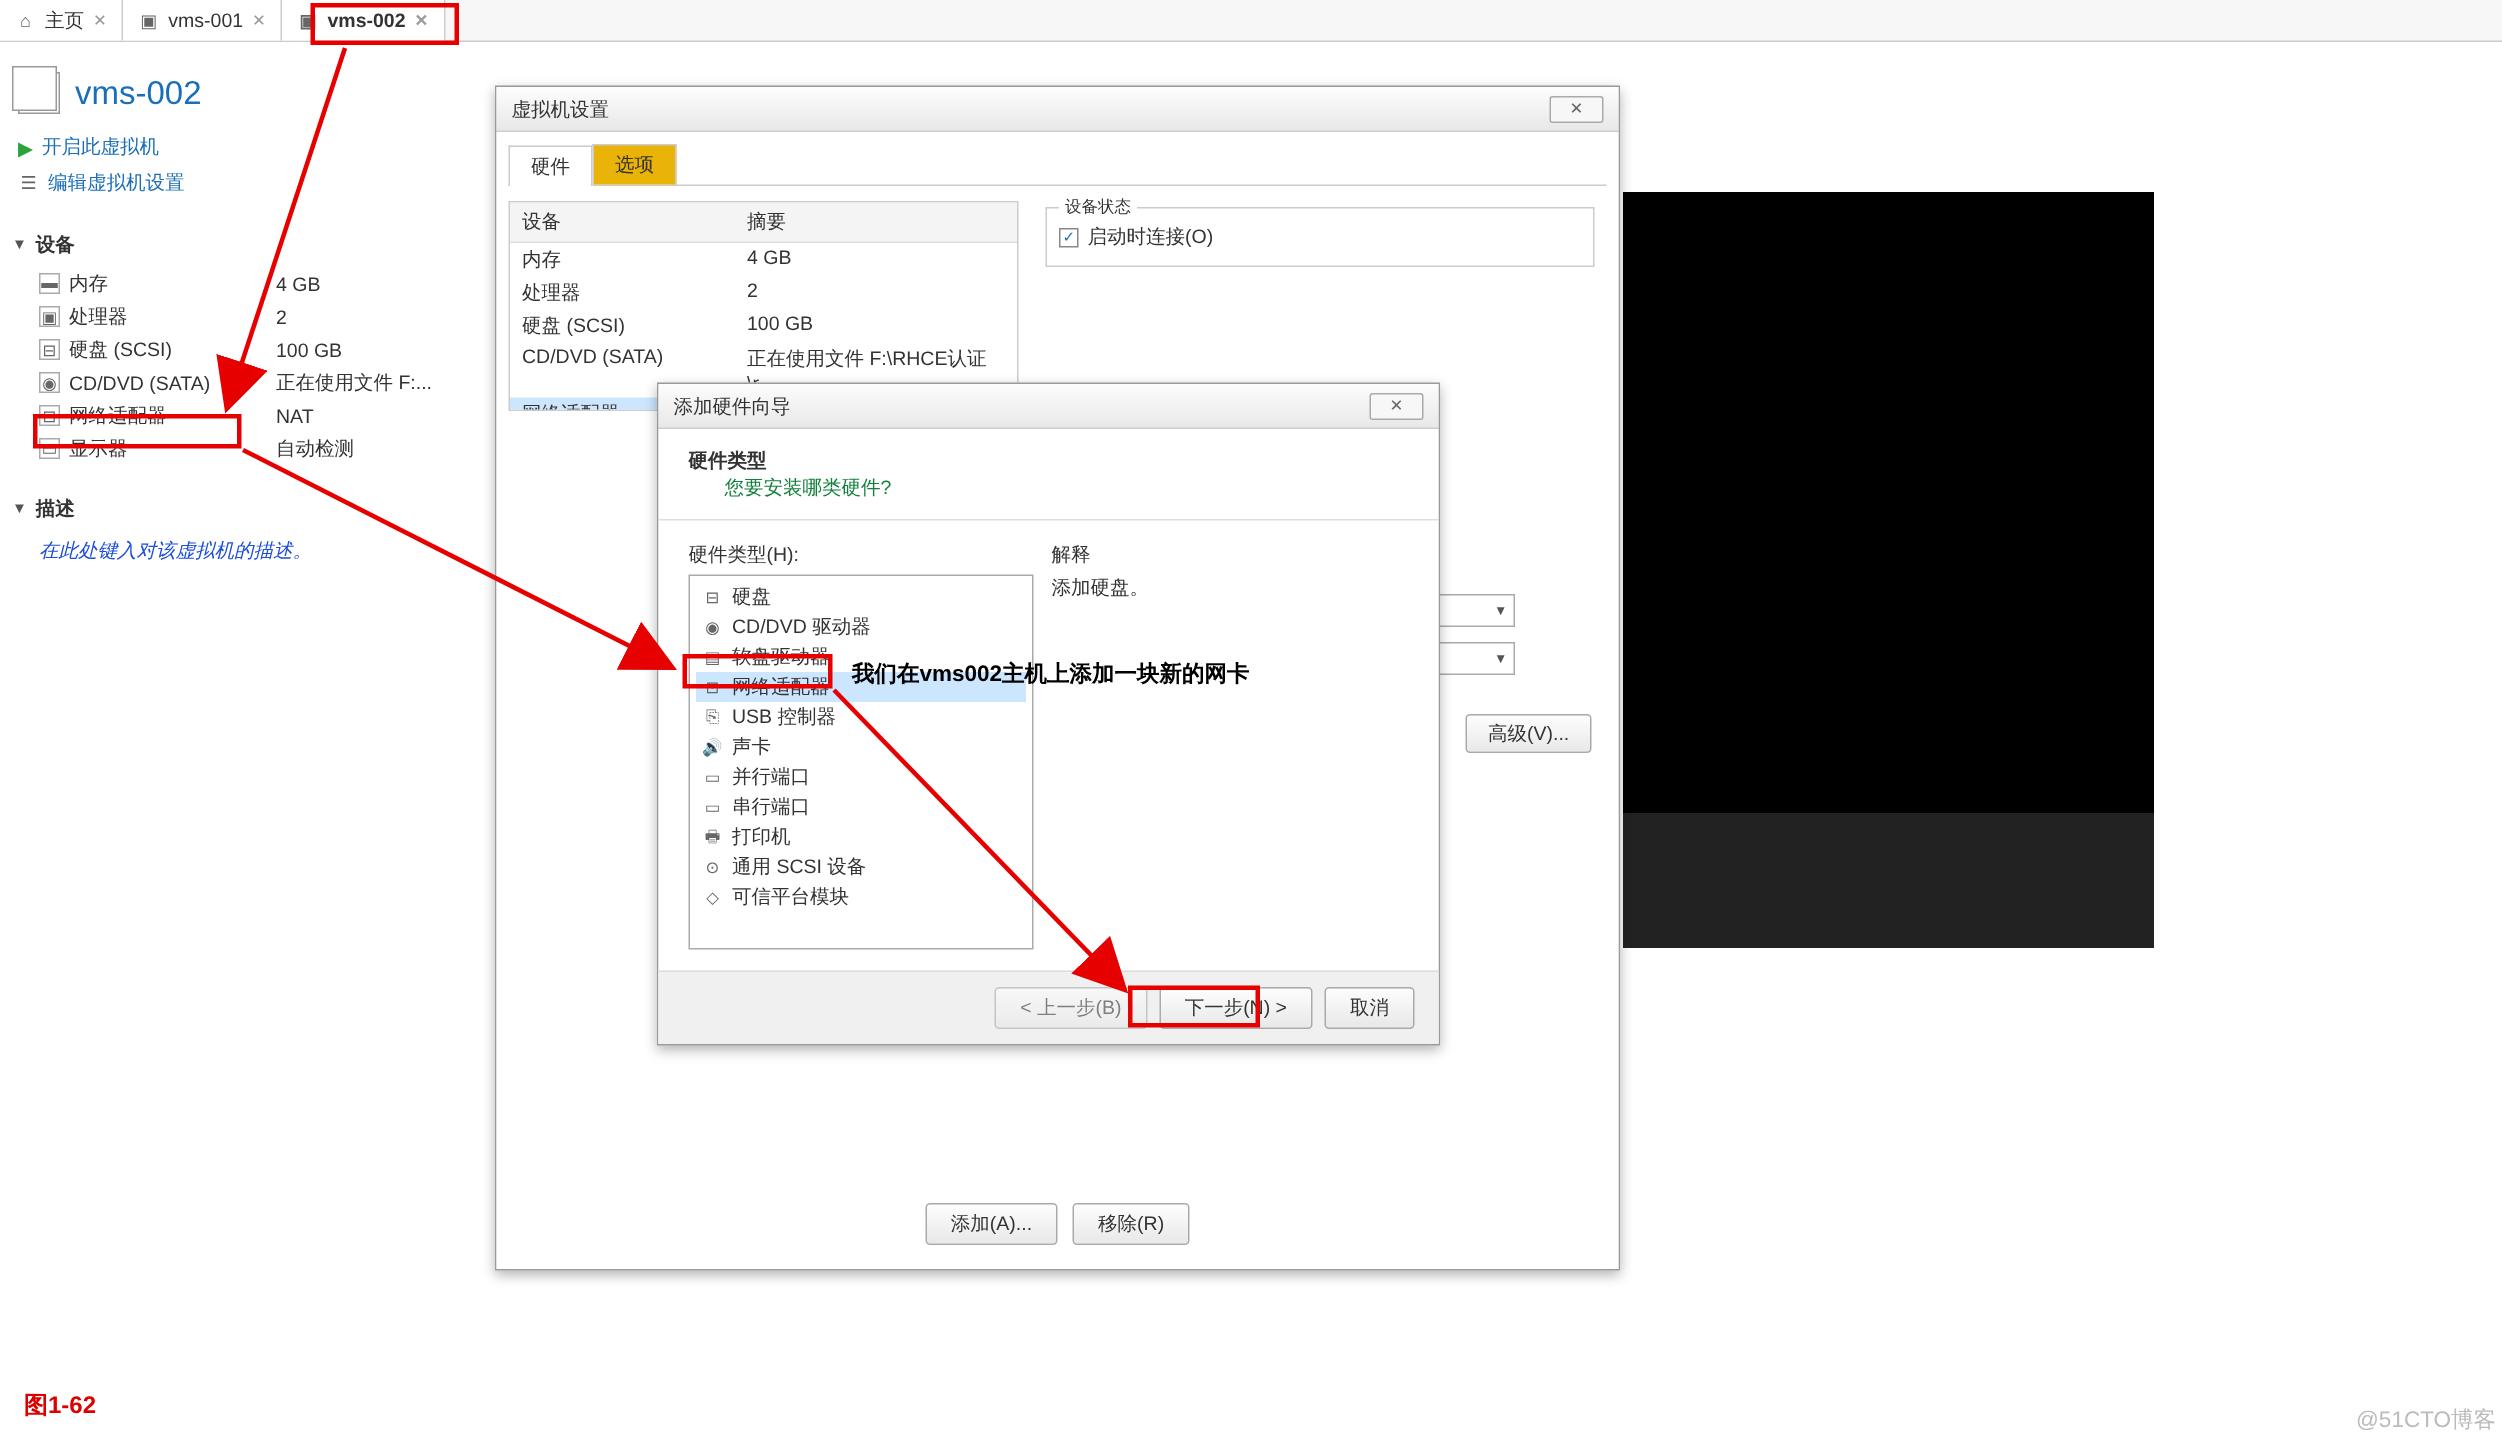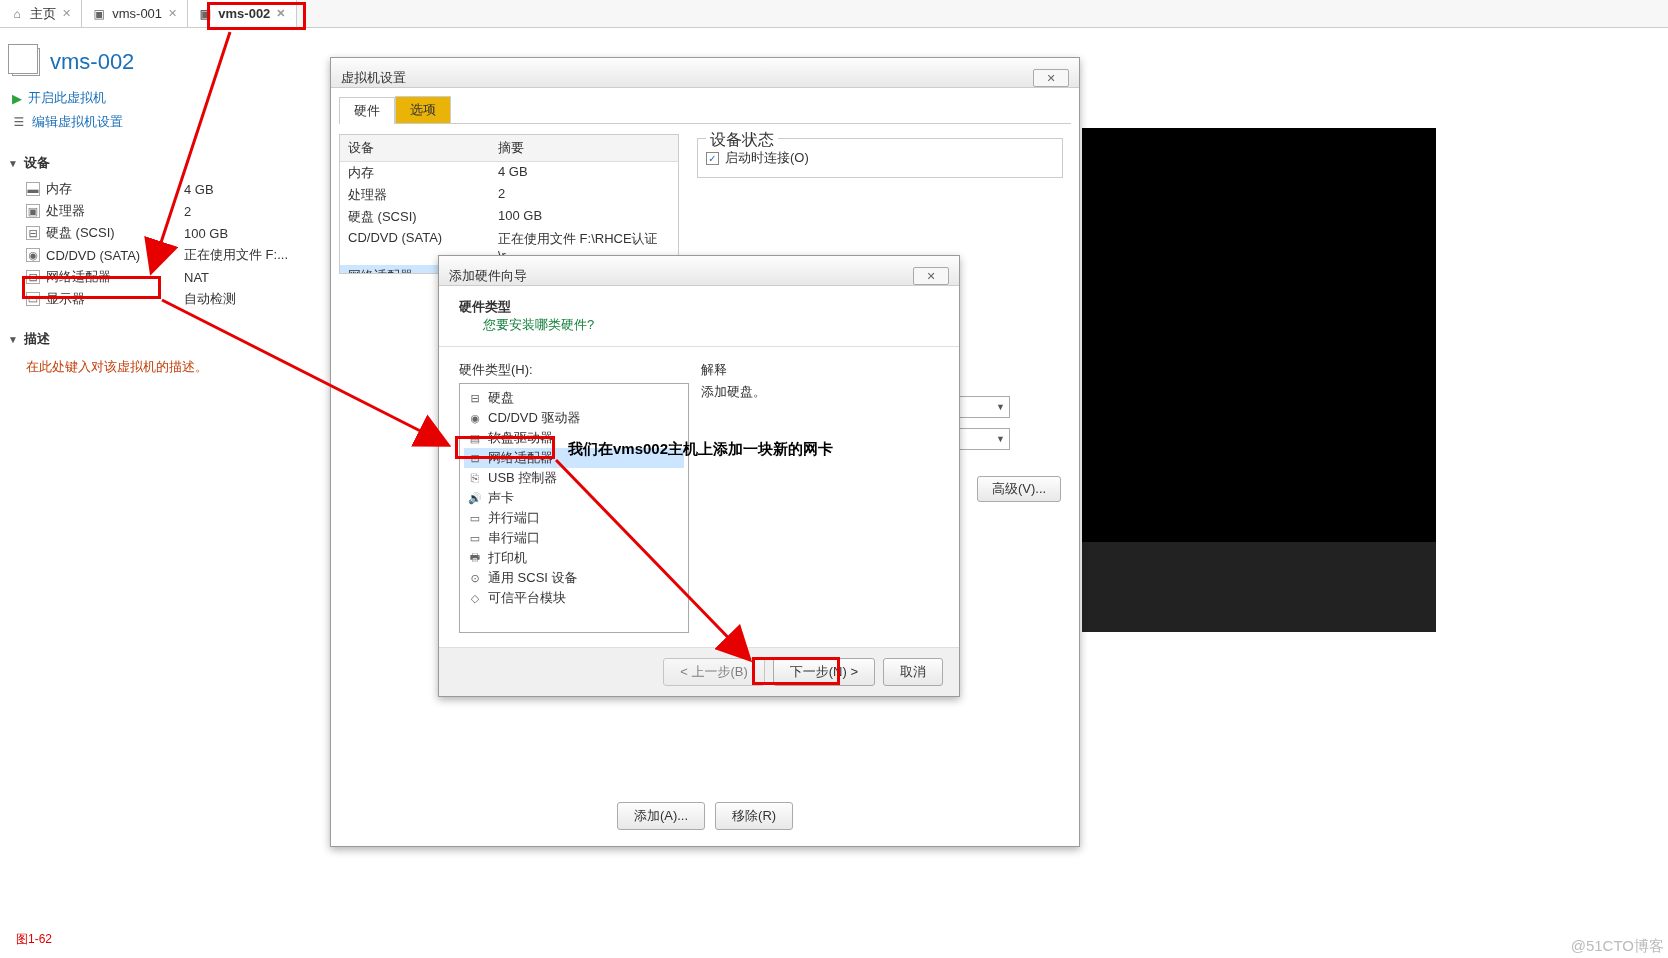--- a/index.html
+++ b/index.html
@@ -17,52 +17,52 @@
 .vm-title { display: flex; align-items: center; gap: 10px; font-size: 22px; color: #1a6fb8; padding: 4px 4px 10px; }
 .vm-title .copy-icon { width: 28px; height: 28px; border: 1px solid #999; display: inline-block; position: relative; }
 .vm-title .copy-icon::before { content:""; position:absolute; left:-5px; top:-5px; width:28px; height:28px; border:1px solid #999; background:#fff; }
 .action-link { display: flex; align-items: center; gap: 6px; color: #1a6fb8; padding: 3px 4px; cursor: pointer; }
 .play-ic { color: #2aa43a; }
 .section-hdr { display: flex; align-items: center; gap: 6px; font-weight: bold; margin: 20px 0 6px; cursor: pointer; }
 .section-hdr .tri { font-size: 10px; color: #555; }
 .dev-row { display: flex; align-items: center; padding: 2px 4px 2px 18px; gap: 8px; }
 .dev-row .label { width: 150px; display: flex; align-items: center; gap: 6px; }
 .dev-row .value { color: #333; }
-.desc-text { color: #c2410c; padding: 4px 18px; }
+.desc-text { color: #1d4ed8; padding: 4px 18px; font-style: italic; }
 
 
 .preview-black { position: absolute; left: 1082px; top: 128px; width: 354px; height: 504px; background: #000; }
 .preview-black .shade { position:absolute; bottom:0; left:0; right:0; height:90px; background:#222; }
 
 
 .watermark { position: absolute; right: 4px; bottom: 2px; color: #bbb; font-size: 15px; }
 
 
-.fig-label { position: absolute; left: 16px; bottom: 10px; color: #d00; font-weight: normal; font-size: 12px; }
+.fig-label { position: absolute; left: 16px; bottom: 10px; color: #d00; font-weight: bold; font-size: 16px; }
 
 
 .dialog { position: absolute; background: #f0f0f0; border: 1px solid #9a9a9a; box-shadow: 0 3px 8px rgba(0,0,0,0.3); }
-.dlg-title { height: 30px; display: flex; align-items: flex-end; padding: 0 10px; background: linear-gradient(#fdfdfd,#e8e8e8); border-bottom: 1px solid #ccc; justify-content: space-between; }
+.dlg-title { height: 30px; display: flex; align-items: center; padding: 0 10px; background: linear-gradient(#fdfdfd,#e8e8e8); border-bottom: 1px solid #ccc; justify-content: space-between; }
 .dlg-close { width: 36px; height: 18px; border: 1px solid #aaa; border-radius: 2px; display: flex; align-items: center; justify-content: center; font-size: 11px; color: #666; background: #f7f7f7; cursor: pointer; }
 #settings-dialog { left: 330px; top: 57px; width: 750px; height: 790px; }
 .dlg-body { padding: 8px; background: #fff; height: calc(100% - 30px); display: flex; flex-direction: column; }
 .tabstrip { display: flex; border-bottom: 1px solid #ccc; }
 .innertab { padding: 4px 14px; border: 1px solid #ccc; border-bottom: none; background: #eab308; cursor: pointer; }
 .innertab.active { background: #fff; position: relative; top: 1px; }
 .settings-content { display: flex; flex: 1; padding: 10px 0; gap: 10px; }
 .dev-table { border: 1px solid #ccc; width: 340px; height: 140px; overflow: hidden; }
 .dev-table .hdr { display: flex; background: #f4f4f4; border-bottom: 1px solid #ddd; }
 .dev-table .hdr span { padding: 4px 8px; }
 .dev-table .col1 { width: 150px; }
 .dev-table .col2 { flex: 1; }
 .dev-table .row { display: flex; padding: 2px 8px; }
 .dev-table .row.sel { background: #cde6ff; }
 .right-col { flex: 1; padding: 4px 8px; }
 .grpbox { border: 1px solid #ccc; padding: 8px; margin-bottom: 10px; position: relative; }
-.grpbox .legend { position: absolute; top: -9px; left: 8px; background: #fff; padding: 0 4px; font-size: 16px; }
+.grpbox .legend { position: absolute; top: -9px; left: 8px; background: #fff; padding: 0 4px; font-size: 11px; }
 .chk { display: flex; align-items: center; gap: 6px; padding: 2px 0; }
 .dropdown-fake { height: 22px; border: 1px solid #aaa; background: #fff; position: absolute; display:flex; align-items:center; justify-content:flex-end; padding:0 4px; }
 .dropdown-fake .arr { font-size: 9px; color:#555; }
 .adv-btn { position: absolute; border: 1px solid #aaa; background: linear-gradient(#fdfdfd,#e8e8e8); padding: 3px 14px; border-radius: 3px; cursor: pointer; }
 .bottom-btns { display: flex; gap: 10px; justify-content: center; padding: 8px 0; }
 .btn { border: 1px solid #aaa; background: linear-gradient(#fdfdfd,#e8e8e8); padding: 4px 16px; border-radius: 3px; cursor: pointer; font-size: 13px; }
 
 
 #wizard-dialog { left: 438px; top: 255px; width: 522px; height: 442px; }
 .wiz-body { background: #fff; height: calc(100% - 30px); display: flex; flex-direction: column; }

